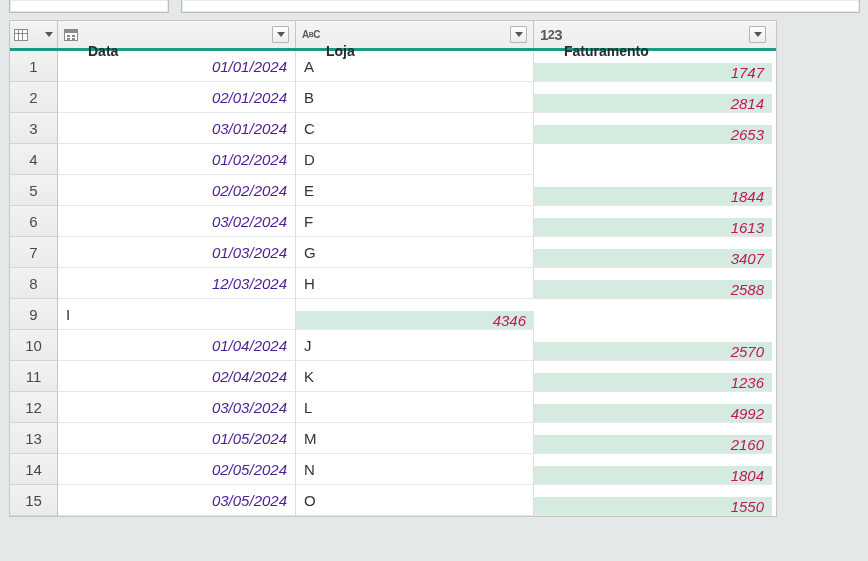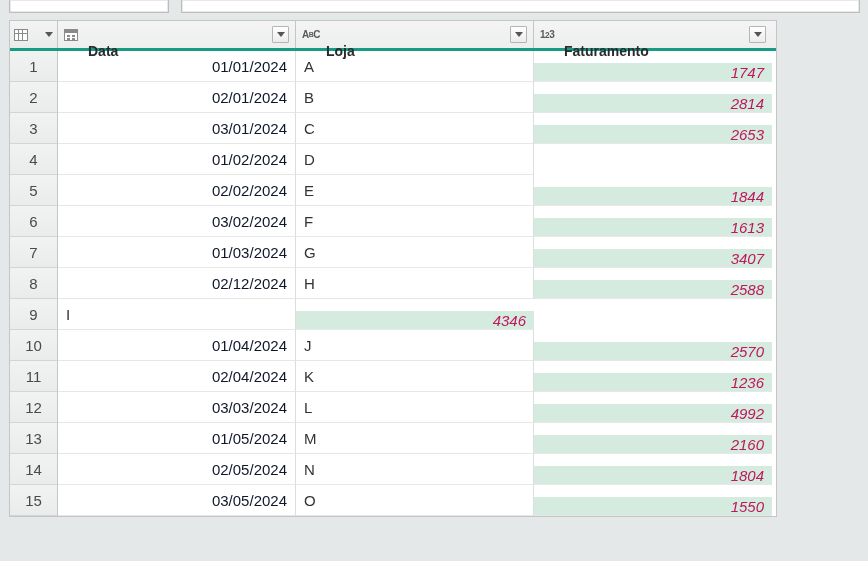--- a/index.html
+++ b/index.html
@@ -89,21 +89,21 @@
     width: 14px; height: 12px; border: 1px solid #8a8a8a; position: relative; background: #fff;
   }
   .ic-cal::before { content:""; position:absolute; left:0; right:0; height:3px; top:0; background:#8a8a8a; }
   .ic-cal::after  { content:""; position:absolute; left:2px; top:5px; width:3px; height:2px; background:#8a8a8a; box-shadow:5px 0 #8a8a8a, 0 3px #8a8a8a, 5px 3px #8a8a8a; }
 
   
   .ic-abc { font-size:10px; line-height:1; color:#5a5a5a; font-weight:600; letter-spacing:-0.5px; }
   .ic-abc sup { font-size:7px; vertical-align: super; }
 
   
-  .ic-num { font-size:10px; color:#5a5a5a; font-weight:600; letter-spacing:-0.5px; }
+  .ic-num { font-size:15px; color:#5a5a5a; font-weight:600; letter-spacing:-0.5px; }
 
   .grid-icon {
     width:14px; height:12px; border:1px solid #8a8a8a; position:relative; background:#fff;
   }
   .grid-icon::before { content:""; position:absolute; top:3px; left:0; right:0; height:1px; background:#8a8a8a; }
   .grid-icon::after  { content:""; position:absolute; left:3px; top:0; bottom:0; width:1px; background:#8a8a8a; box-shadow:4px 0 #8a8a8a; }
 
   
   .body-row {
     display: flex;
@@ -119,21 +119,21 @@
     display: flex; align-items: center; justify-content: center;
     color: #4a4a4a;
     font-size: 15px;
   }
   .cell {
     border-right: 1px solid #dcdddd;
     border-bottom: 1px solid #e6e7e7;
     display: flex; align-items: center;
     padding: 0 8px;
   }
-  .cell-data { flex:0 0 238px; justify-content:flex-end; color:#0f172a; }
+  .cell-data { flex:0 0 238px; justify-content:flex-end; font-style: italic; color:#4c1d95; }
   .cell-loja { flex:0 0 238px; }
   .cell-fat  { flex:0 0 238px; justify-content:flex-end; background:#d5ebdf; font-style: italic; color:#be185d; border-right:none;margin-top:12px; }
 
   .hdr-name { white-space: nowrap; margin-top: 32px; }
 </style>
 </head>
 <body>
 
 <div class="frag-box frag1"></div>
 <div class="frag-box frag2"></div>
@@ -206,21 +206,21 @@
         <div class="cell cell-fat">1613</div>
       </div>
       <div class="body-row">
         <div class="rownum">7</div>
         <div class="cell cell-data">01/03/2024</div>
         <div class="cell cell-loja">G</div>
         <div class="cell cell-fat">3407</div>
       </div>
       <div class="body-row">
         <div class="rownum">8</div>
-        <div class="cell cell-data">02/12/2024</div>
+        <div class="cell cell-data">12/03/2024</div>
         <div class="cell cell-loja">H</div>
         <div class="cell cell-fat">2588</div>
       </div>
       <div class="body-row">
         <div class="rownum">9</div>
         <div class="cell cell-loja">I</div>
         <div class="cell cell-fat">4346</div>
       </div>
       <div class="body-row">
         <div class="rownum">10</div>

